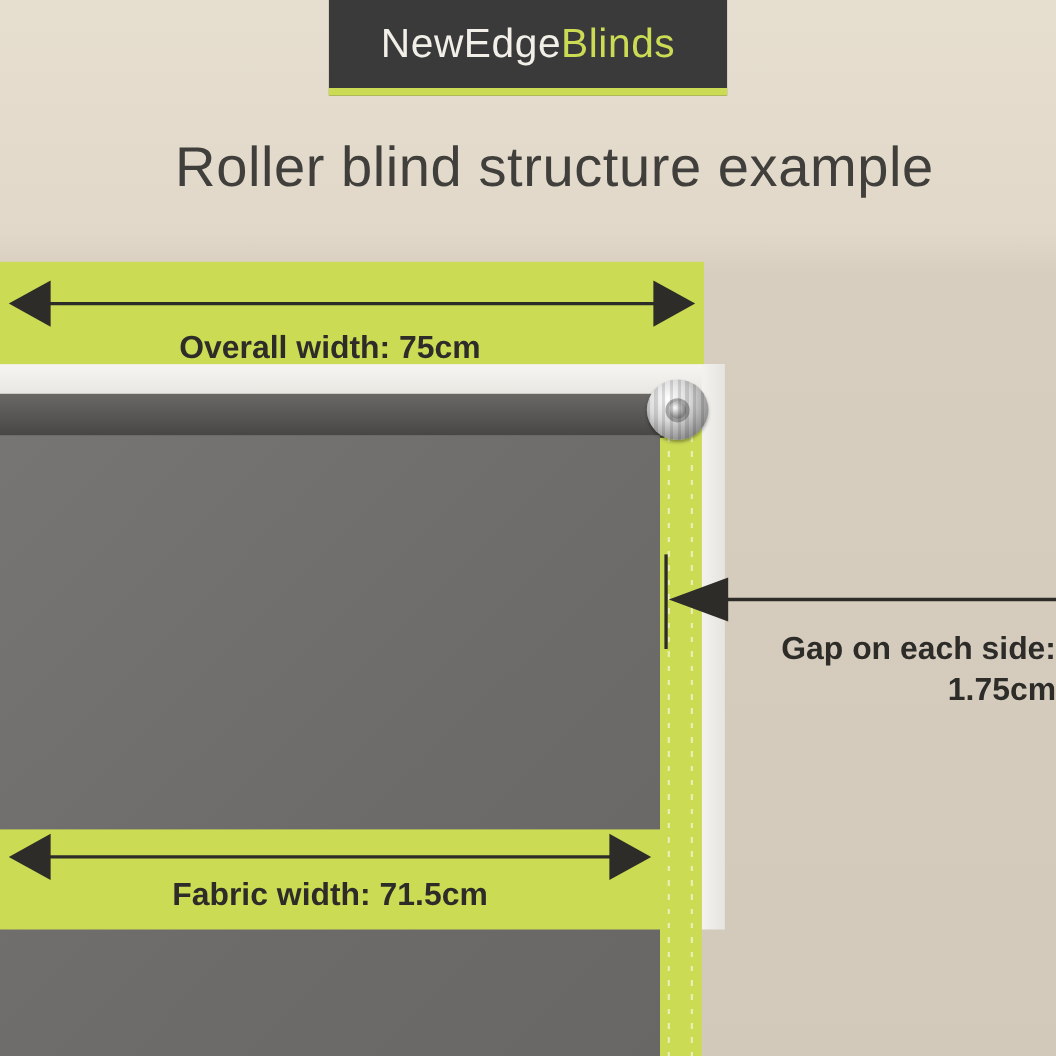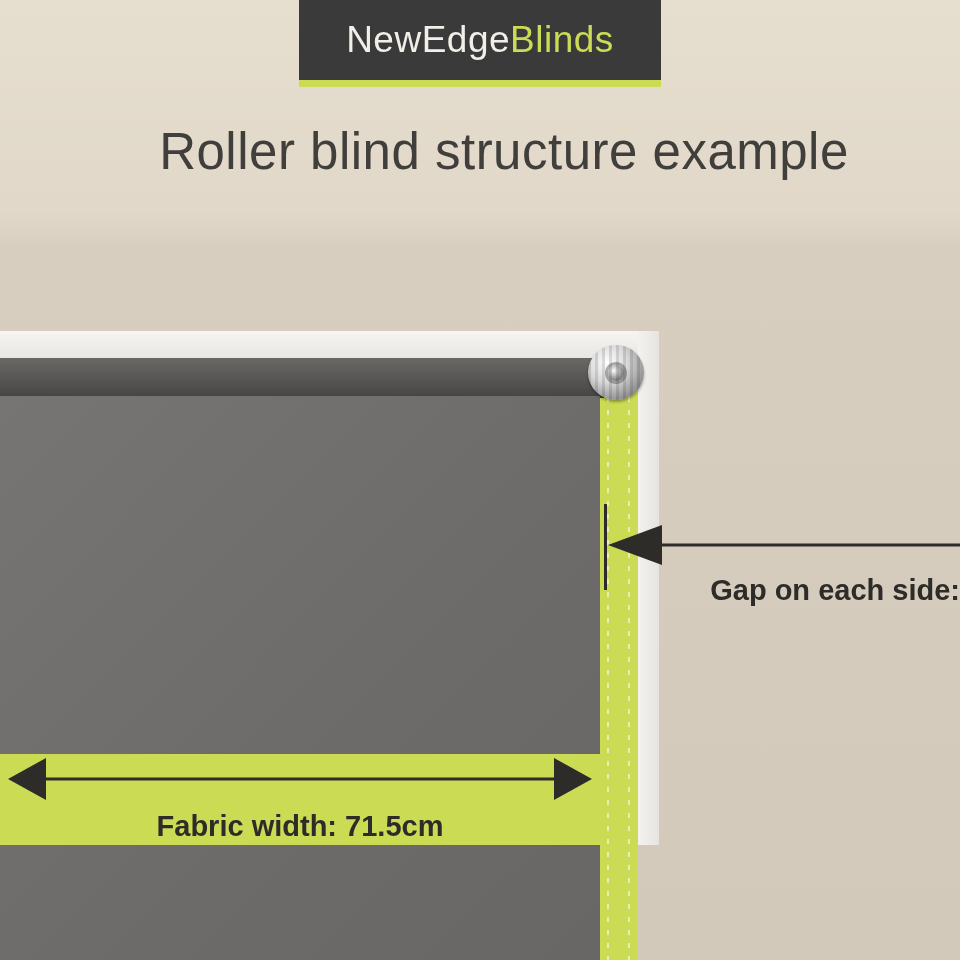--- a/index.html
+++ b/index.html
@@ -82,21 +82,21 @@
   .band-overall{left:0;top:238px;width:640px;height:93px;}
   .band-fabric{left:0;top:754px;width:600px;height:91px;}
   .band svg{display:block;position:absolute;}
   .arrow-fill{fill:#2d2c29;}
   .arrow-line{stroke:#2d2c29;stroke-width:3;}
   .band-label{
     position:absolute;left:0;width:600px;text-align:center;
     font-size:29px;font-weight:700;color:#2d2c29;
   }
   .band-overall .band-label{top:62px;}
-  .band-fabric .band-label{top:56px;}
+  .band-fabric .band-label{top:44px;}
   
   .gap-tick{
     position:absolute;left:604px;top:504px;width:3px;height:86px;
     background:#2d2c29;
   }
   .gap-arrow{
     position:absolute;left:606px;top:523px;width:354px;height:44px;
   }
   .gap-label{
     position:absolute;left:662px;top:572px;width:298px;
@@ -120,32 +120,41 @@
   <div class="side-gap-strip">
     <div class="stitch s1"></div>
     <div class="stitch s2"></div>
   </div>
   <div class="roller-tube"></div>
   <div class="blind-fabric"></div>
   <div class="end-cap">
     <div class="pin"></div>
   </div>
 
+  <div class="band band-overall">
+    <svg style="left:8px;top:14px;" width="624" height="48" viewBox="0 0 624 48">
+      <line class="arrow-line" x1="30" y1="24" x2="594" y2="24"></line>
+      <polygon class="arrow-fill" points="0,24 38,3 38,45"></polygon>
+      <polygon class="arrow-fill" points="624,24 586,3 586,45"></polygon>
+    </svg>
+    <div class="band-label">Overall width: 75cm</div>
+  </div>
 
   <div class="band band-fabric">
     <svg style="left:8px;top:2px;" width="584" height="46" viewBox="0 0 584 46">
       <line class="arrow-line" x1="30" y1="23" x2="554" y2="23"></line>
       <polygon class="arrow-fill" points="0,23 38,2 38,44"></polygon>
       <polygon class="arrow-fill" points="584,23 546,2 546,44"></polygon>
     </svg>
     <div class="band-label">Fabric width: 71.5cm</div>
   </div>
 
   <div class="gap-tick"></div>
   <svg class="gap-arrow" width="354" height="44" viewBox="0 0 354 44">
     <line class="arrow-line" x1="52" y1="22" x2="354" y2="22"></line>
     <polygon class="arrow-fill" points="2,22 56,2 56,42"></polygon>
   </svg>
   <div class="gap-label">
     <div>Gap on each side:</div>
+    <div>1.75cm</div>
   </div>
 
 </div>
 
 </body></html>

